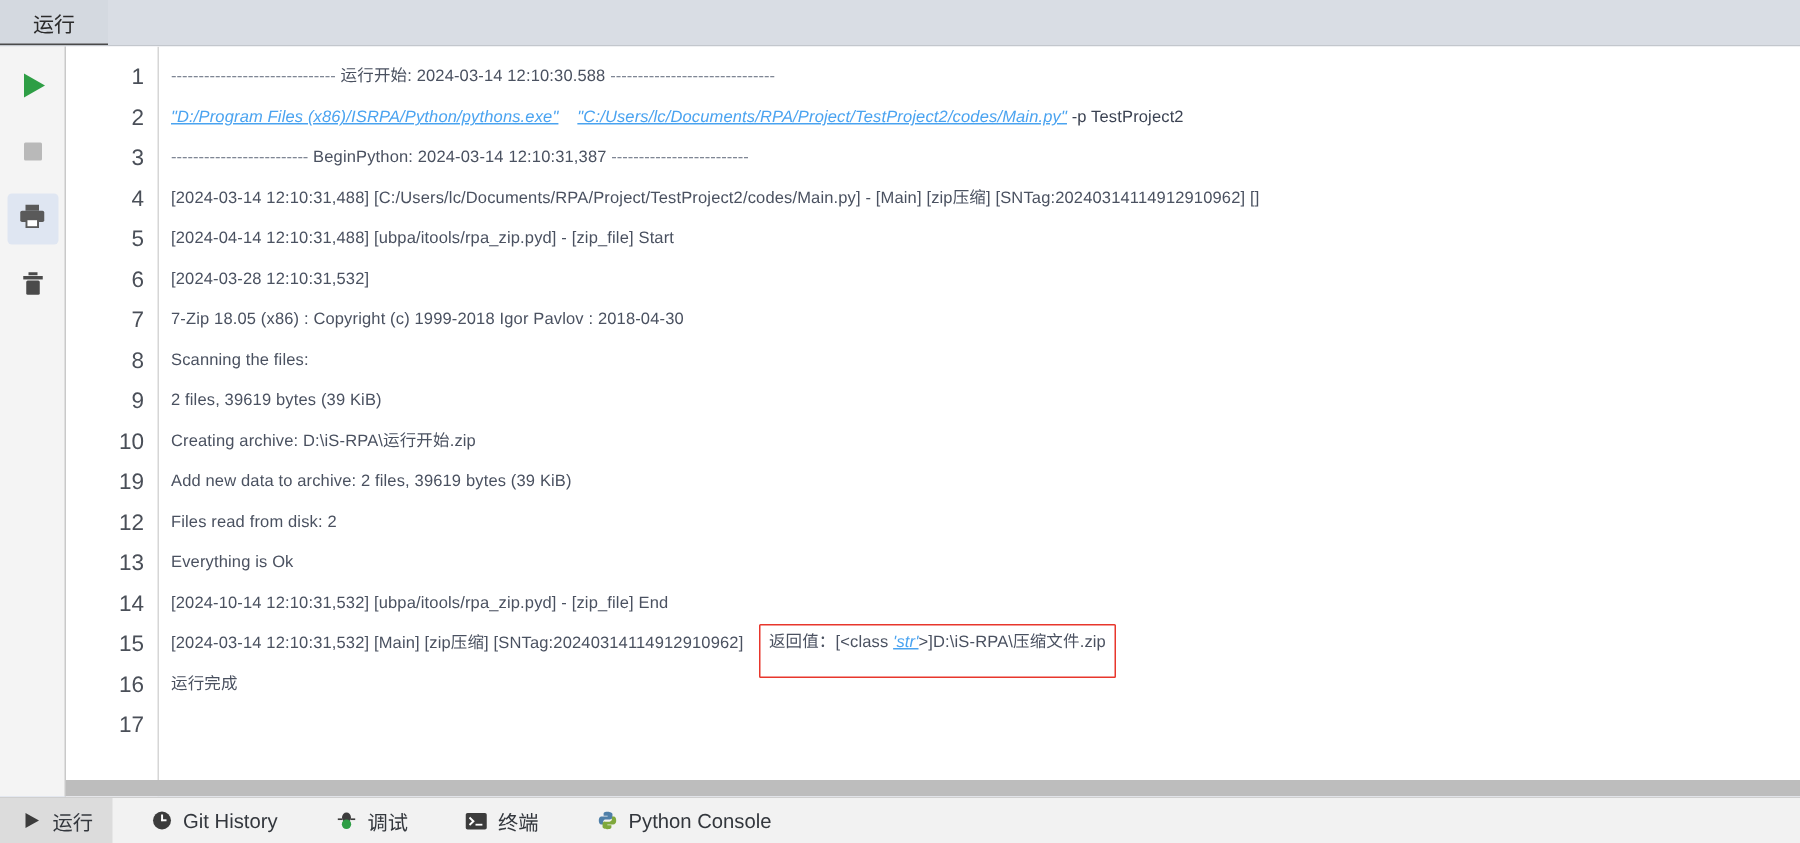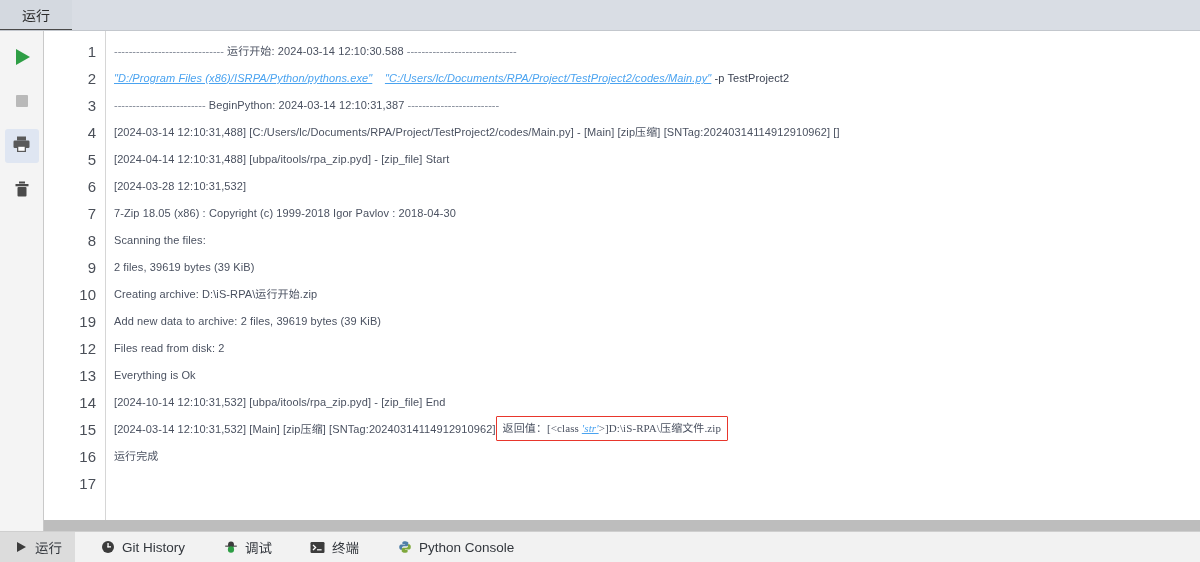--- a/index.html
+++ b/index.html
@@ -146,27 +146,26 @@
     text-decoration: underline;
     font-style: italic;
     cursor: pointer;
   }
   .plain-after-link {
     color: #3b4252;
   }
   .rbox {
     display: inline-block;
     border: 1.5px solid #e8362c;
-    padding: 1px 6px 2px 6px;
-    margin-left: 0;
+    padding: 1px 6px 13px 6px;
+    margin-left: 10px;
     line-height: 20px;
     border-radius: 1px;
     position: relative;
     top: -1px;
-    font-family: Liberation Serif, serif;
   }
   .cls-str {
     color: #4aa3f0;
     font-style: italic;
     text-decoration: underline;
   }
 
   
   .hscroll-wrap {
     position: absolute;

